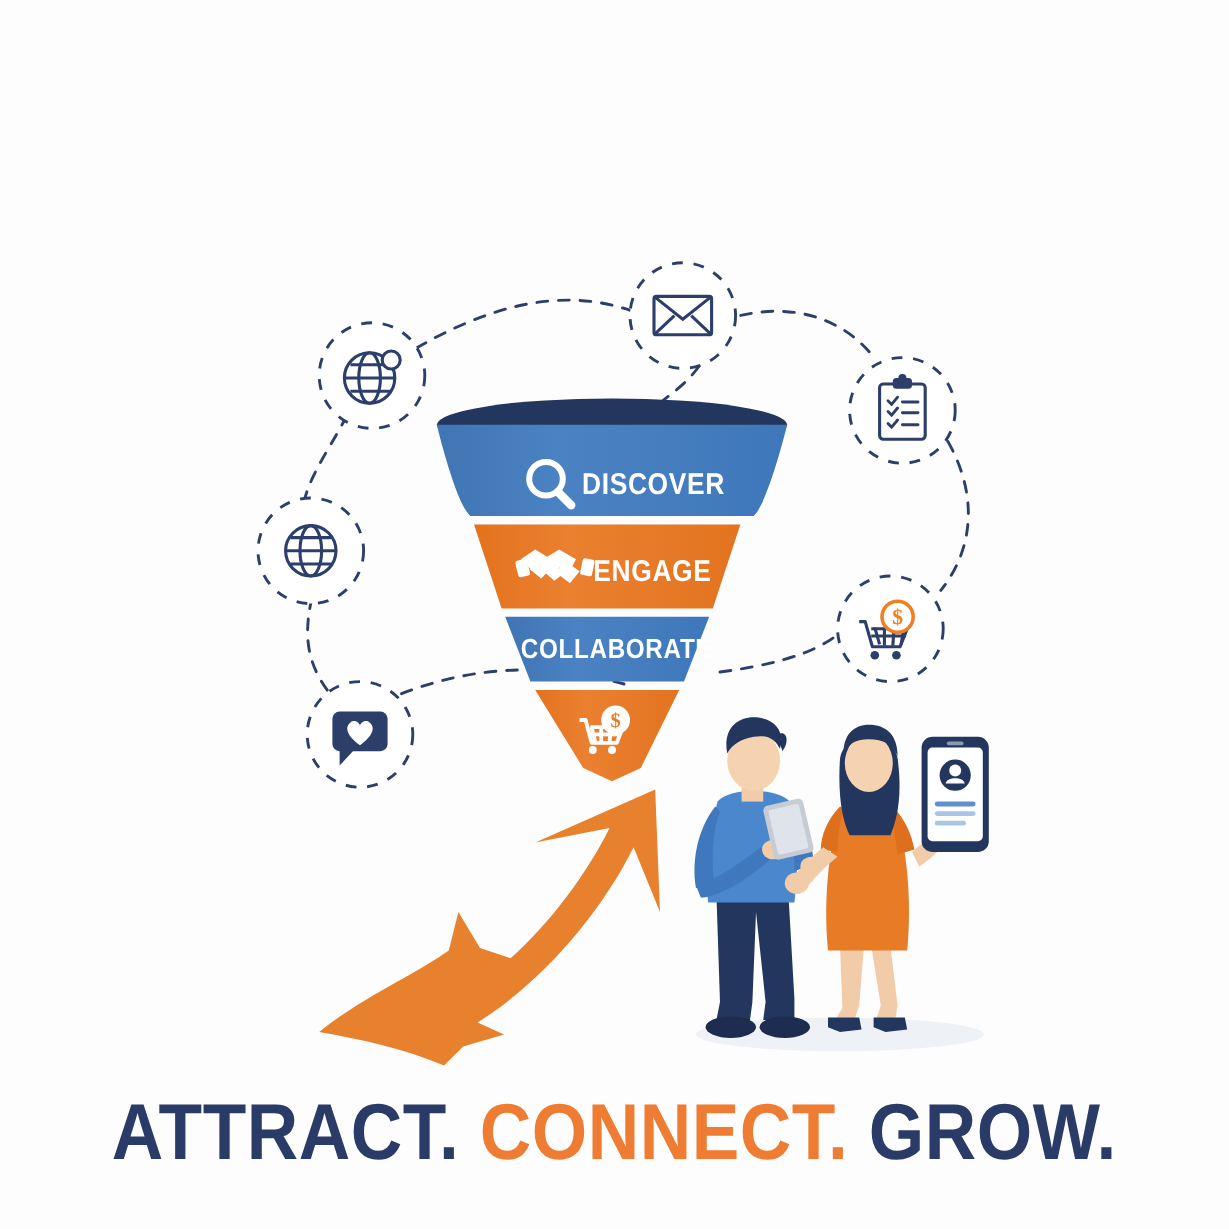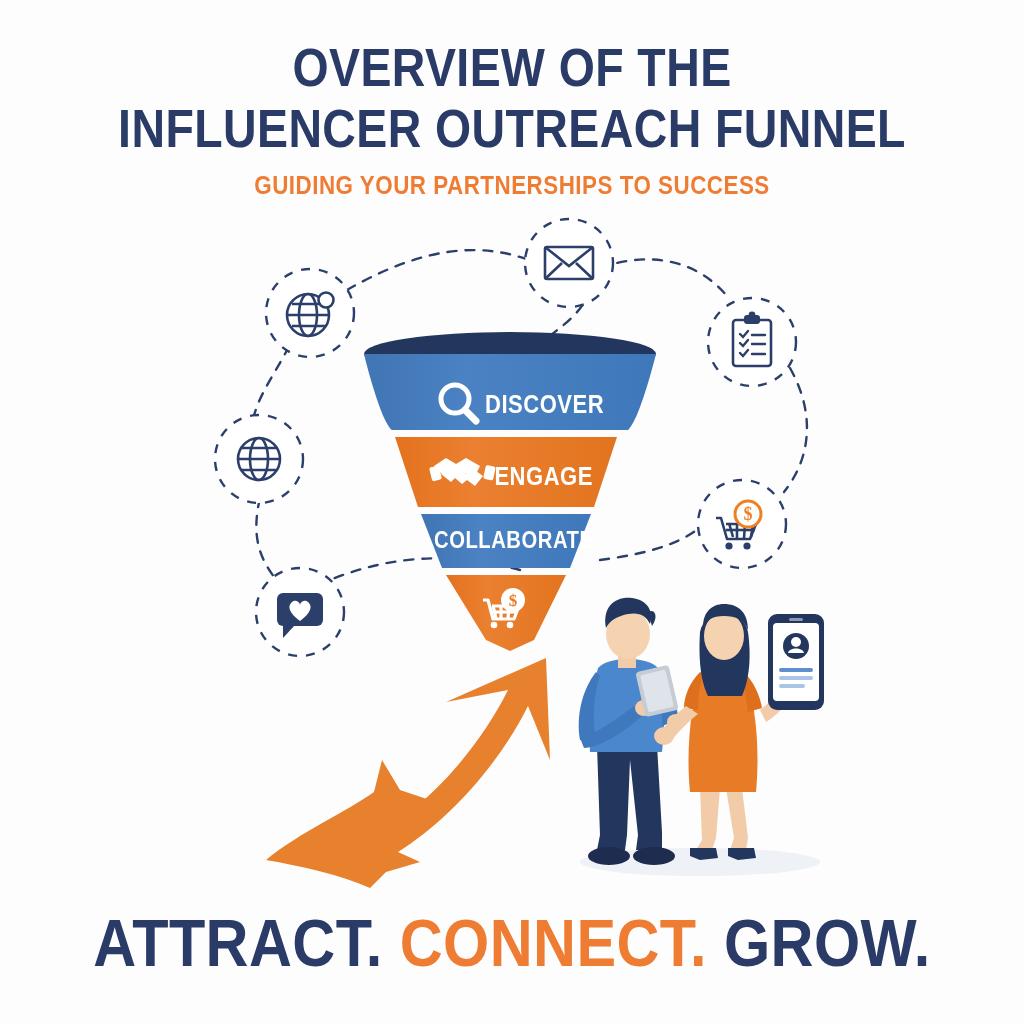--- a/index.html
+++ b/index.html
@@ -57,25 +57,20 @@
   }
   #lbl-discover{left:0;top:390px;width:1024px;font-size:25px;padding-left:74px;box-sizing:border-box;}
   #lbl-engage{left:0;top:462px;width:1024px;font-size:25px;padding-left:72px;box-sizing:border-box;}
   #lbl-collaborate{left:0;top:527px;width:1024px;font-size:23px;padding-left:4px;box-sizing:border-box;}
 </style>
 </head>
 <body>
 
 <div id="stage">
 
-  <div class="title-wrap">
-    <div class="title-line title-1">OVERVIEW OF THE</div>
-    <div class="title-line title-2">INFLUENCER OUTREACH FUNNEL</div>
-    <div class="subtitle">GUIDING YOUR PARTNERSHIPS TO SUCCESS</div>
-  </div>
 
   <svg class="layer" viewBox="0 0 1024 1024">
     <g fill="none" stroke="#2c3f6b" stroke-width="2.4" stroke-dasharray="9 9" stroke-linecap="round">
       <path d="M347,290 C420,248 480,240 534,262"></path>
       <path d="M600,268 C650,250 700,260 730,300"></path>
       <path d="M592,290 C576,320 560,326 548,338"></path>
       <path d="M297,330 C278,372 258,392 252,424"></path>
       <path d="M260,498 C250,540 262,562 278,582"></path>
       <path d="M318,585 C400,548 470,556 520,570"></path>
       <path d="M600,560 C660,552 686,540 704,524"></path>

